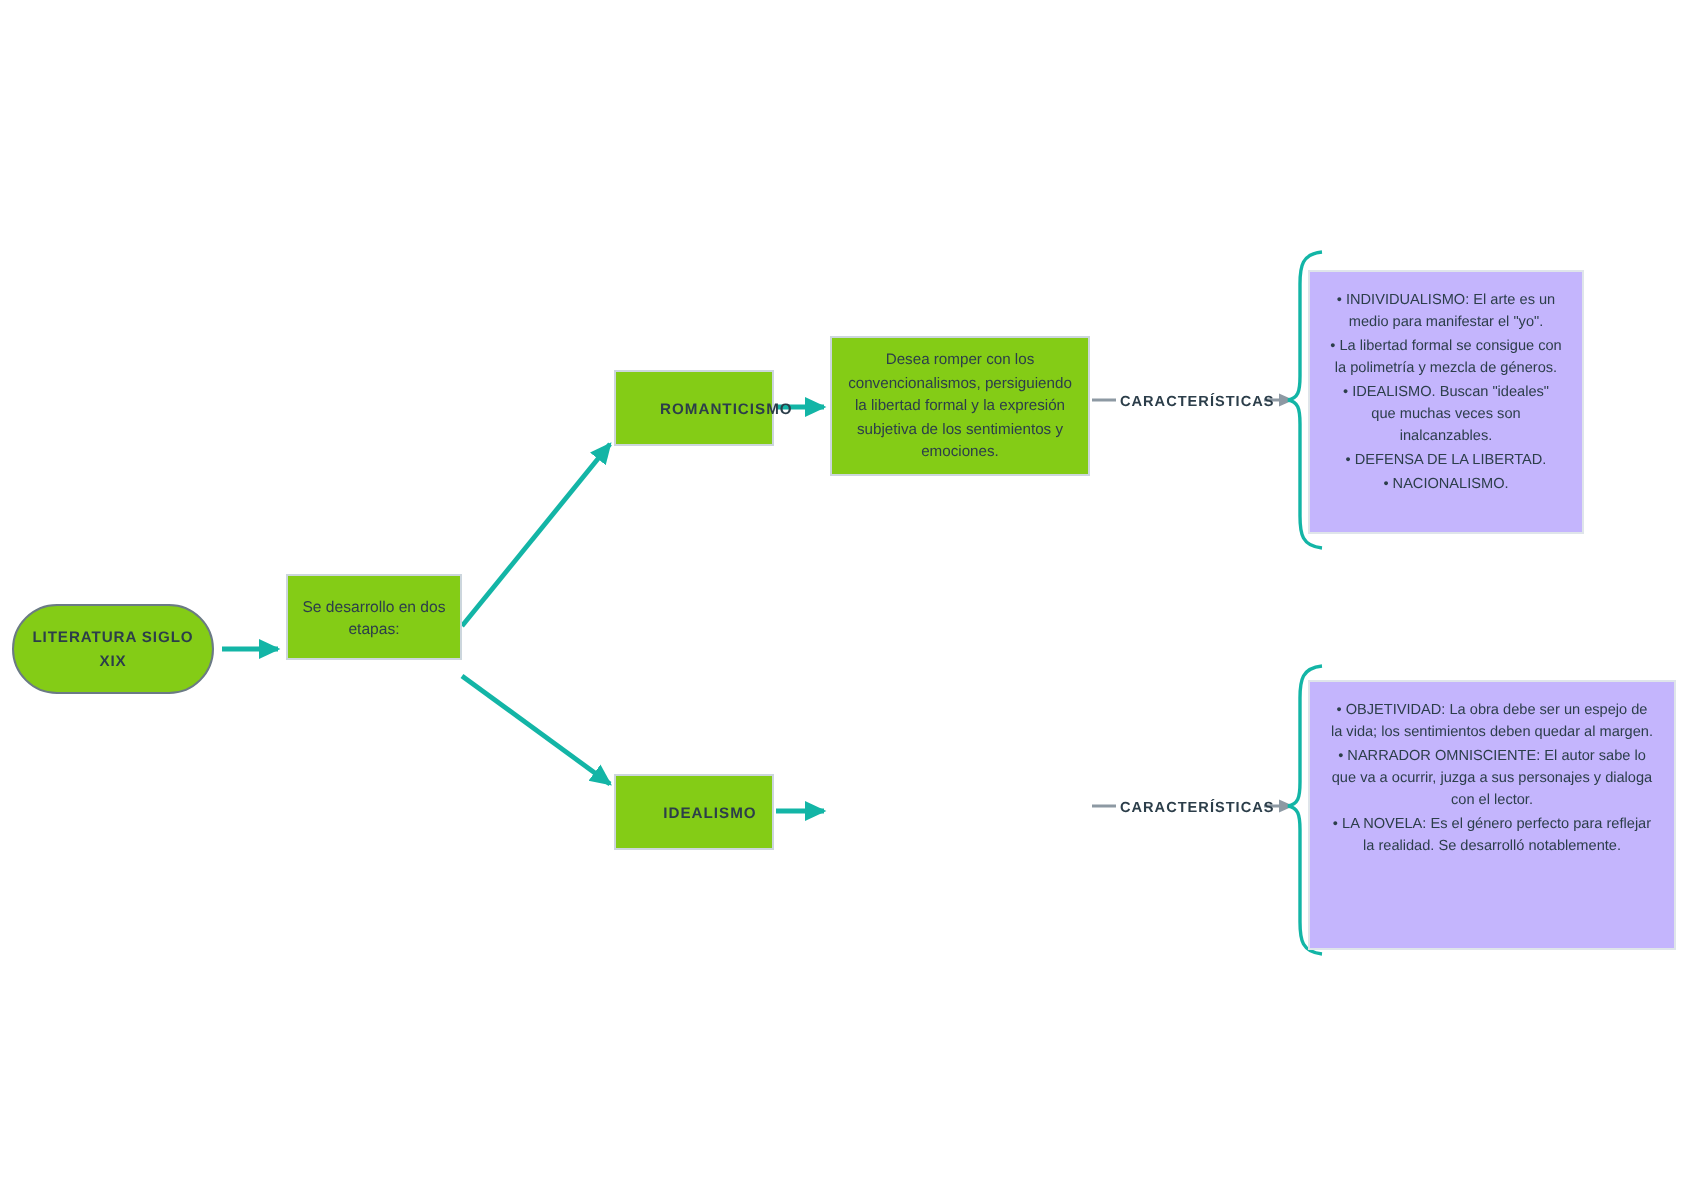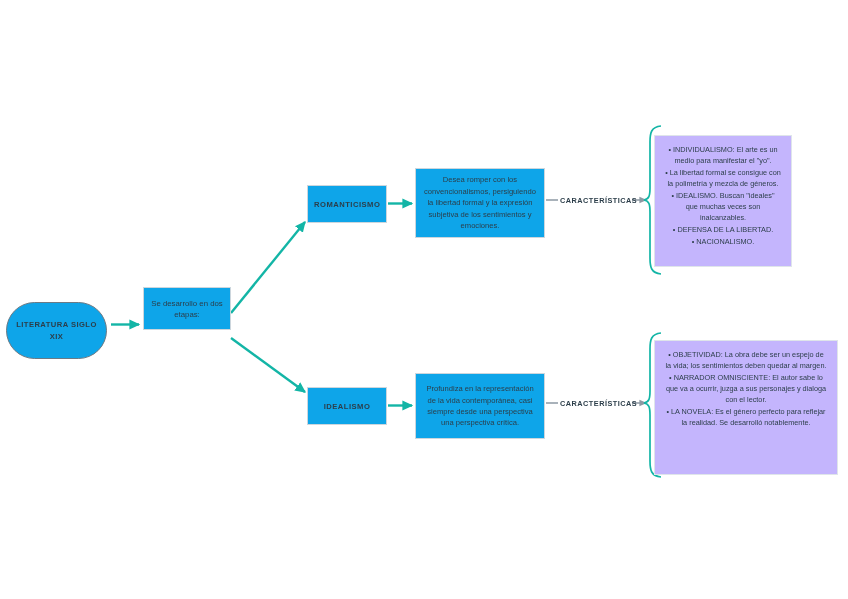--- a/index.html
+++ b/index.html
@@ -21,21 +21,21 @@
     position: absolute;
     left: 0;
     top: 0;
     width: 848px;
     height: 599px;
     pointer-events: none;
   }
   .node {
     position: absolute;
     box-sizing: border-box;
-    background: #0ea5e9;
+    background: #84cc16;
     border: 1px solid #ccd6dd;
     display: flex;
     align-items: center;
     justify-content: center;
     text-align: center;
     color: #2c3e4a;
   }
   .node.pill {
     border-radius: 30px;
     border: 1px solid #6b7a85;
@@ -44,21 +44,21 @@
     display: block;
     width: 100%;
     padding: 0 6px;
     box-sizing: border-box;
   }
   
   #root-node {
     left: 6px;
     top: 302px;
     width: 101px;
-    height: 57px;
+    height: 45px;
     justify-content: flex-end;
   }
   #root-node .node-label {
     font-size: 7.6px;
     font-weight: bold;
     letter-spacing: 0.45px;
     line-height: 12px;
   }
   
   #stage-node {
@@ -69,20 +69,21 @@
   }
   #stage-node .node-label {
     font-size: 7.8px;
     line-height: 11px;
     text-align: center;
   }
   
   .branch-title {
     width: 80px;
     height: 38px;
+    padding-left: 16px;
   }
   .branch-title .node-label {
     font-size: 7.6px;
     font-weight: bold;
     letter-spacing: 0.5px;
   }
   #branch-romanticismo { left: 307px; top: 185px; }
   #branch-realismo     { left: 307px; top: 387px; }
   
   .desc-box {
@@ -206,23 +207,20 @@
       <li>IDEALISMO. Buscan "ideales" que muchas veces son inalcanzables.</li>
       <li>DEFENSA DE LA LIBERTAD.</li>
       <li>NACIONALISMO.</li>
     </ul>
   </div>
 
   <div class="node branch-title" id="branch-realismo">
     <span class="node-label">IDEALISMO</span>
   </div>
 
-  <div class="node desc-box" id="desc-realismo">
-    <span class="node-label">Profundiza en la representación de la vida contemporánea, casi siempre desde una perspectiva una perspectiva crítica.</span>
-  </div>
 
   <div class="carac" id="carac-realismo">CARACTERÍSTICAS</div>
 
   <div class="list-panel" id="list-realismo">
     <ul class="bullet-list">
       <li>OBJETIVIDAD: La obra debe ser un espejo de la vida; los sentimientos deben quedar al margen.</li>
       <li>NARRADOR OMNISCIENTE: El autor sabe lo que va a ocurrir, juzga a sus personajes y dialoga con el lector.</li>
       <li>LA NOVELA: Es el género perfecto para reflejar la realidad. Se desarrolló notablemente.</li>
     </ul>
   </div>

